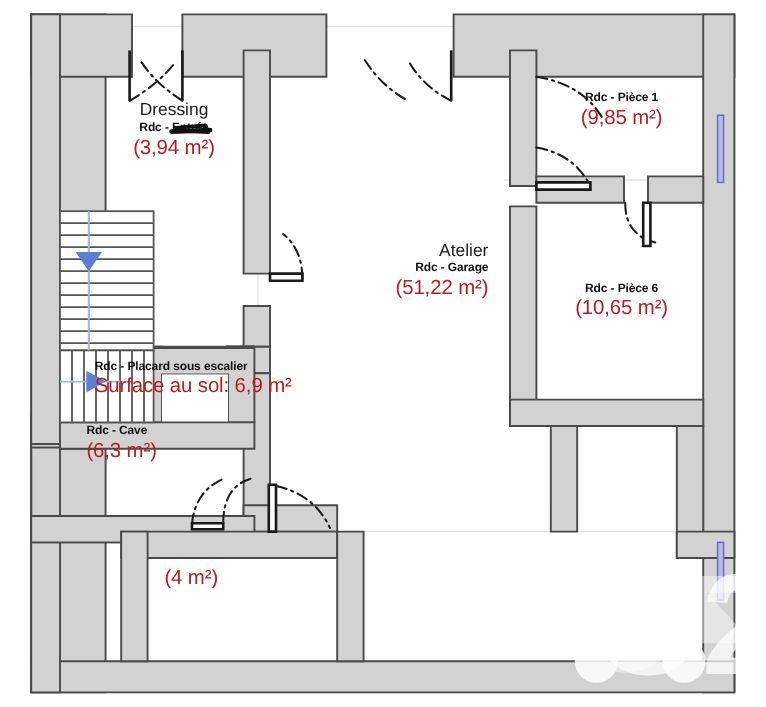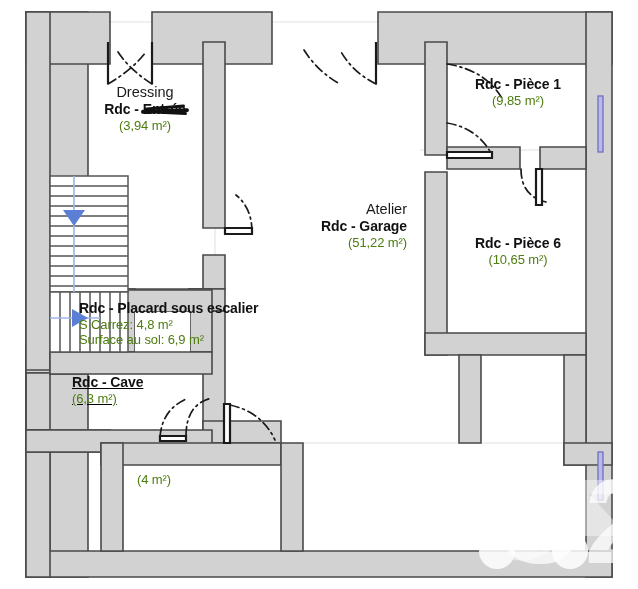--- a/index.html
+++ b/index.html
@@ -13,27 +13,27 @@
   }
   #plan-svg{position:absolute;left:0;top:0;width:638px;height:589px;}
   .lbl{
     position:absolute;
     white-space:nowrap;
     line-height:1.18;
     user-select:none;
   }
   .lbl .name{
     font-weight:bold;
-    font-size:14px;
+    font-size:10px;
     color:#111111;
     letter-spacing:-0.1px;
   }
   .lbl .area{
-    font-size:13px;
-    color:#4d7c0f;
+    font-size:17px;
+    color:#b91c1c;
     letter-spacing:-0.1px;
   }
   .lbl .hand{
     font-size:14.5px;
     color:#1a1a1a;
     font-weight:normal;
   }
   .center{text-align:center;}
   .strike{position:relative;display:inline-block;}
   .scribble{
@@ -284,25 +284,24 @@
     <div class="area">(9,85 m²)</div>
   </div>
 
   <div class="lbl center" style="left:452px; top:235px; width:132px;">
     <div class="name">Rdc - Pièce 6</div>
     <div class="area">(10,65 m²)</div>
   </div>
 
   <div class="lbl" style="left:79px; top:300px; width:300px;">
     <div class="name">Rdc - Placard sous escalier</div>
-    <div class="area">S Carrez: 4,8 m²</div>
     <div class="area">Surface au sol: 6,9 m²</div>
   </div>
 
-  <div class="lbl" style="left:72px; top:374px; width:180px;text-decoration:underline;">
+  <div class="lbl" style="left:72px; top:354px; width:180px;">
     <div class="name">Rdc - Cave</div>
     <div class="area">(6,3 m²)</div>
   </div>
 
   <div class="lbl" style="left:137px; top:472px; width:200px;">
     <div class="area">(4 m²)</div>
   </div>
 
   <div class="wm" style="left:494px; top:452px;">C2</div>
 

